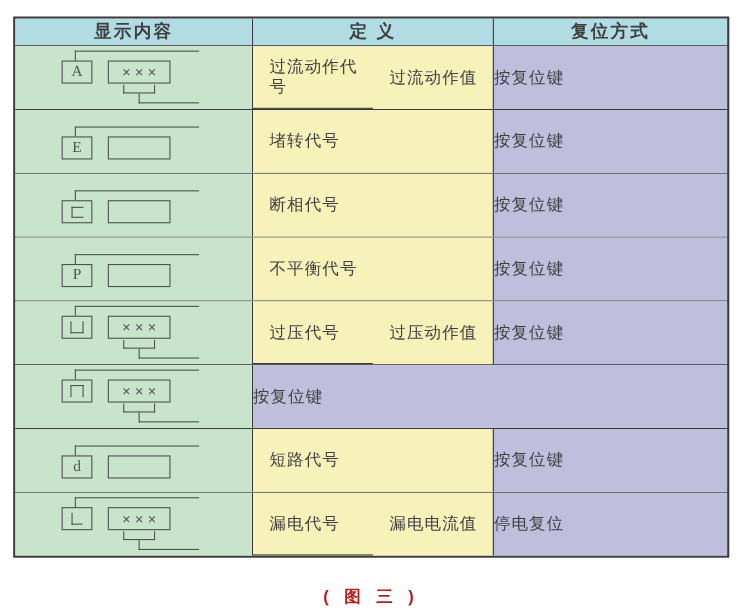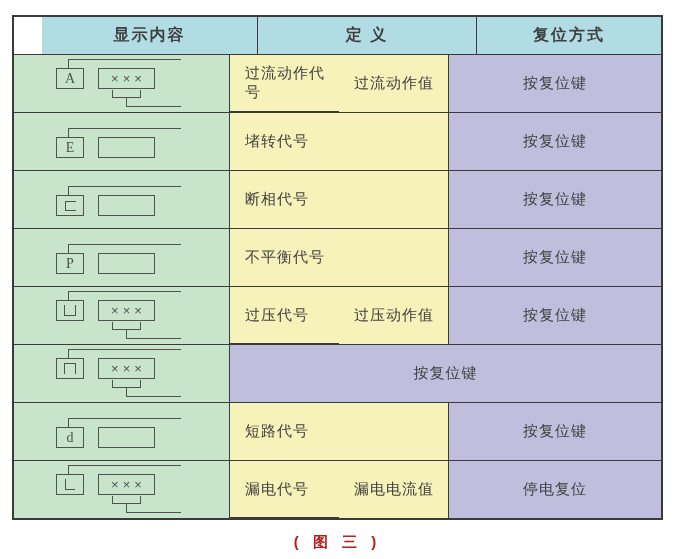--- a/index.html
+++ b/index.html
@@ -10,25 +10,25 @@
     --border:#3a3a3a;
     --stroke:#4f524f;
     --text:#3f3f3f;
   }
   *{box-sizing:border-box;margin:0;padding:0;}
   html,body{width:675px;height:559px;background:#ffffff;overflow:hidden;}
   body{font-family:"Liberation Sans","DejaVu Sans",sans-serif;color:var(--text);position:relative;}
 
   .tbl{position:absolute;left:12px;top:15px;width:651px;border:2px solid var(--border);background:#fff;}
   .row{display:flex;height:58px;border-top:1px solid var(--border);}
-  .row.hdr{height:37px;border-top:none;padding-left:28px;}
+  .row.hdr{height:24px;border-top:none;}
   .cell{display:flex;align-items:center;}
   .c1{width:215px;background:var(--display-bg);position:relative;}
   .c2{width:219px;background:var(--definition-bg);border-left:1px solid var(--border);flex-direction:row;align-items:stretch;justify-content:center;}
-  .c3{flex:1;background:var(--reset-bg);border-left:1px solid var(--border);justify-content:center;}
+  .c3{flex:1;background:var(--reset-bg);border-left:1px solid var(--border);justify-content:flex-start;}
   .hdr .cell{background:var(--header-bg);justify-content:center;font-weight:bold;font-size:16px;letter-spacing:2px;}
   .c3 span{font-size:15px;letter-spacing:1px;}
 
   .sub{flex:1;display:flex;align-items:center;padding-left:15px;font-size:15px;letter-spacing:1px;}
   .sub.top{border-bottom:1px solid var(--border);}
 
   
   .diag{position:relative;width:100%;height:100%;}
   .topline{position:absolute;left:54px;top:4px;width:113px;height:9px;
     border-top:1.5px solid var(--stroke);border-left:1.5px solid var(--stroke);}

